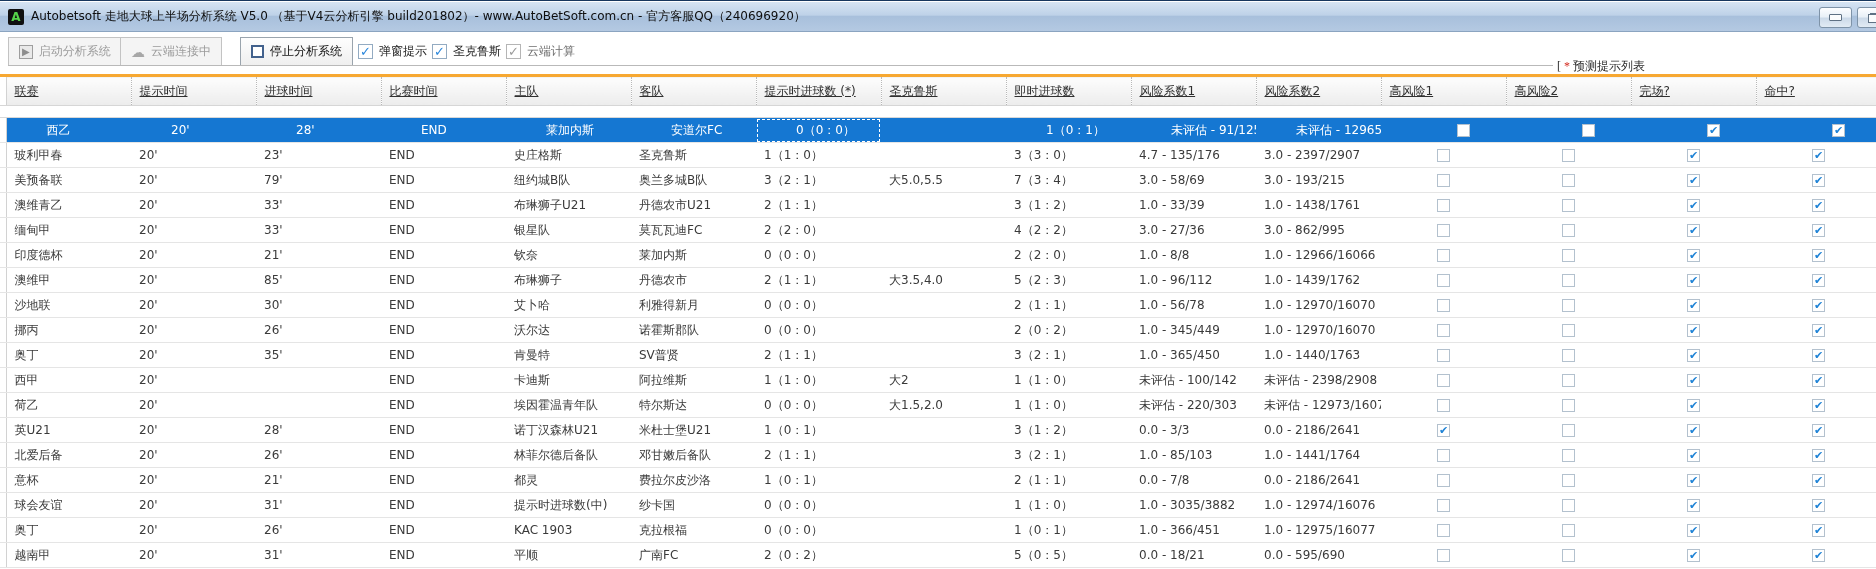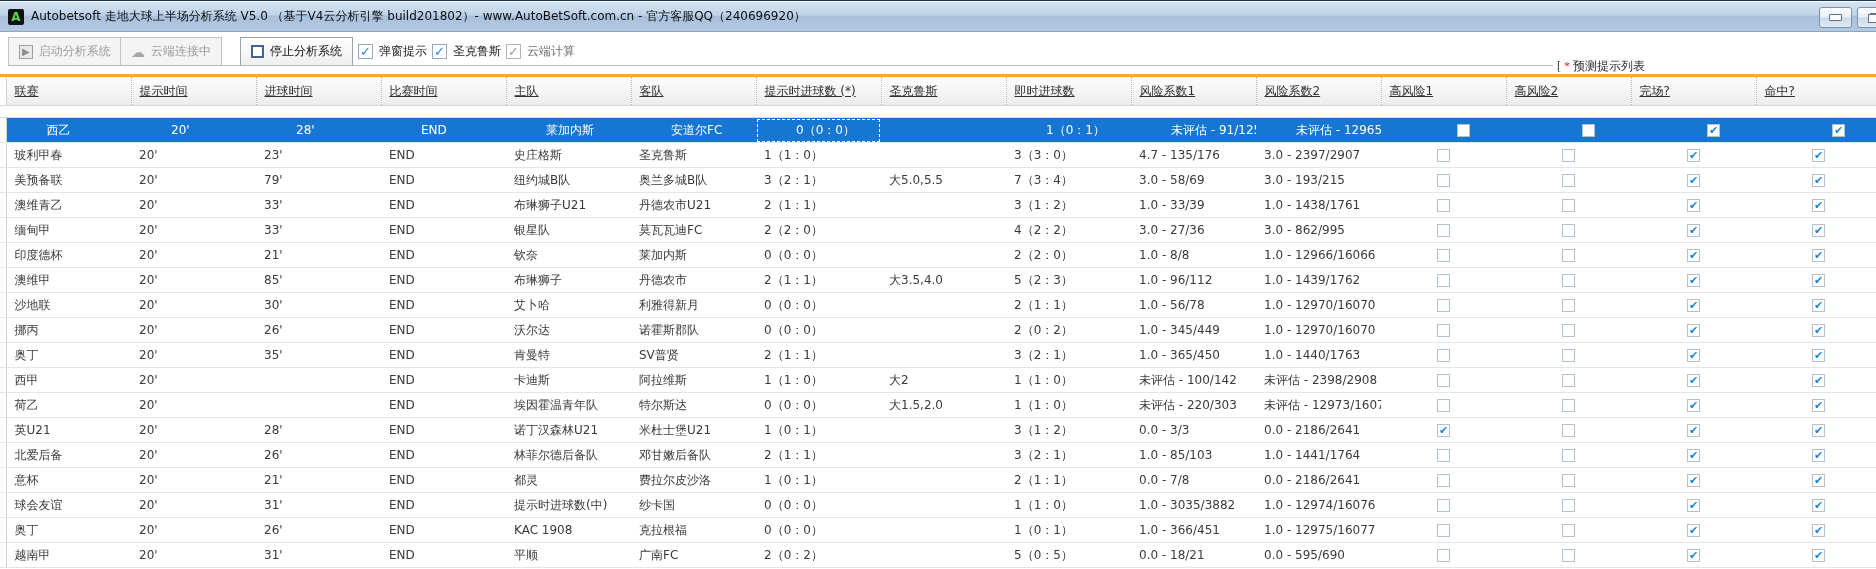--- a/index.html
+++ b/index.html
@@ -447,21 +447,21 @@
             <td class="cbcell"><span class="cb"></span></td>
             <td class="cbcell"><span class="cb">✔</span></td>
             <td class="cbcell"><span class="cb">✔</span></td>
           </tr>
           <tr>
             <td class="gutter"></td>
             <td>奥丁</td>
             <td>20'</td>
             <td>26'</td>
             <td>END</td>
-            <td>KAC 1908</td>
+            <td>KAC 1903</td>
             <td>克拉根福</td>
             <td>0（0：0）</td>
             <td></td>
             <td>1（0：1）</td>
             <td>1.0 - 366/451</td>
             <td>1.0 - 12975/16077</td>
             <td class="cbcell"><span class="cb"></span></td>
             <td class="cbcell"><span class="cb"></span></td>
             <td class="cbcell"><span class="cb">✔</span></td>
             <td class="cbcell"><span class="cb">✔</span></td>

